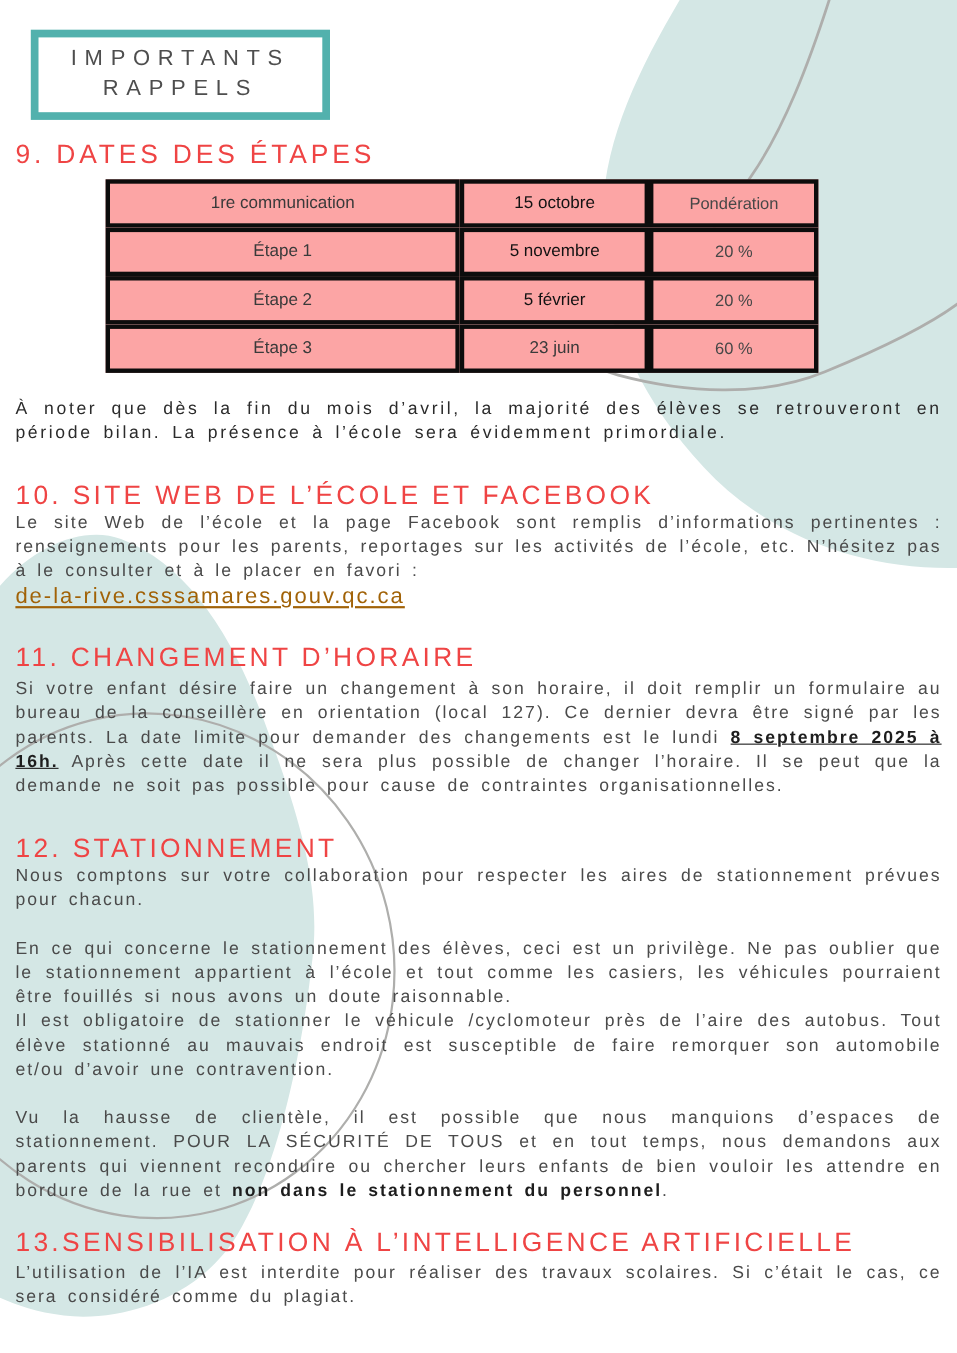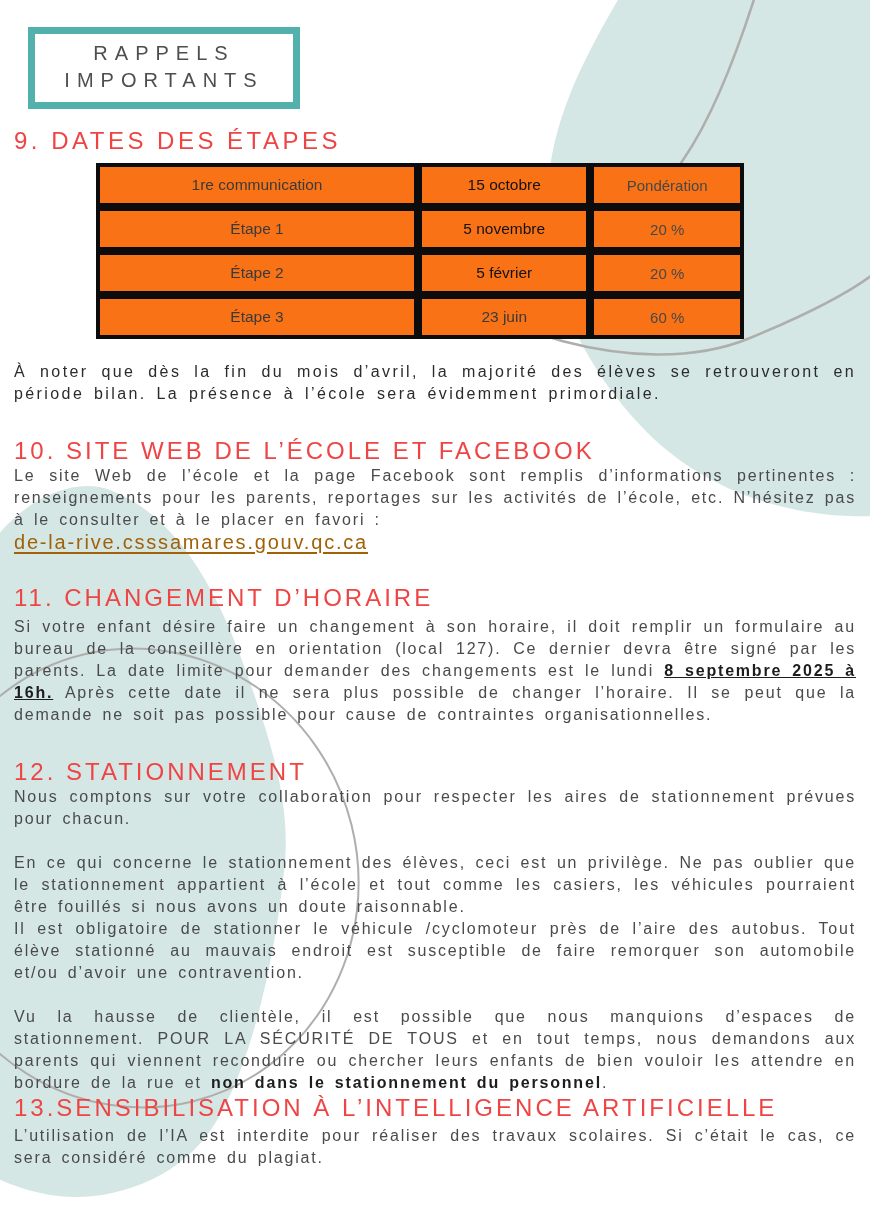--- a/index.html
+++ b/index.html
@@ -15,28 +15,28 @@
     margin:27px 0 0 14px; border:7px solid #52b1ad; background:#ffffff;
     text-align:center; padding:6px 4px 8px;
   }
   .banner-line { font-size:20px; letter-spacing:7px; color:#4e4e4e; line-height:27px; white-space:nowrap; }
 
   h2 { margin:0; font-size:24px; letter-spacing:3px; color:#ef4444; font-weight:normal; }
   .h9  { margin-top:18px; letter-spacing:3.5px; }
   .h10 { margin-top:32px; }
   .h11 { margin-top:30px; }
   .h12 { margin-top:32px; }
-  .h13 { }
+  .h13 { margin-top:22px; }
 
   table.etapes { border-collapse:separate; border-spacing:0; margin:8px 0 0 82px; width:648px; table-layout:fixed; }
   table.etapes col.c0 { width:49.7%; }
   table.etapes col.c1 { width:26.6%; }
   table.etapes col.c2 { width:23.7%; }
   table.etapes td {
-    border:4px solid #0c0c0c; background:#f97316; text-align:center;
+    border:4px solid #0c0c0c; background:#fca5a5; text-align:center;
     font-size:15.5px; color:#3a3a3a; padding:9px 4px;
   }
   table.etapes tr:nth-child(-n+3) td:nth-child(2) { color:#121212; }
   table.etapes td:nth-child(3) { color:#474747; font-size:15px; }
 
   p {
     margin:0; font-size:16px; line-height:22px; letter-spacing:1.8px;
     word-spacing:3px; color:#4a4a4a; text-align:justify;
   }
   .note {
@@ -65,22 +65,22 @@
   <svg class="decor" width="870" height="1230" viewBox="0 0 870 1230" aria-hidden="true">
     <path d="M 625,-12 C 585,55 551,120 548,190 C 543,275 575,355 640,425 C 700,490 790,520 878,516 L 878,-12 Z" fill="#d4e7e5"></path>
     <path d="M -10,545 C 25,497 75,477 110,490 C 170,513 210,575 240,655 C 272,742 292,805 284,872 C 274,962 252,1062 216,1122 C 180,1182 108,1202 58,1196 C 28,1192 8,1184 -10,1175 Z" fill="#d4e7e5"></path>
     <path fill="none" stroke-width="2.5" d="M 757,-10 C 735,60 712,118 683,160 C 640,225 592,282 535,310 C 519,318 526,331 562,341 C 622,357 692,362 750,338 C 796,319 846,296 876,272" stroke="#aeaeac"></path>
     <ellipse fill="none" stroke-width="2" cx="138" cy="878" rx="220" ry="230" transform="rotate(-14 138 878)" stroke="#aeaeac"></ellipse>
   </svg>
 
   <div class="content">
 
     <div class="banner" style="border-color: rgb(82, 177, 173);">
+      <div class="banner-line">IMPORTANTS</div>
       <div class="banner-line">RAPPELS</div>
-      <div class="banner-line">IMPORTANTS</div>
     </div>
 
     <h2 class="h9">9. DATES DES ÉTAPES</h2>
 
     <table class="etapes">
       <colgroup>
           <col class="c0">
           <col class="c1">
           <col class="c2">
         </colgroup>

